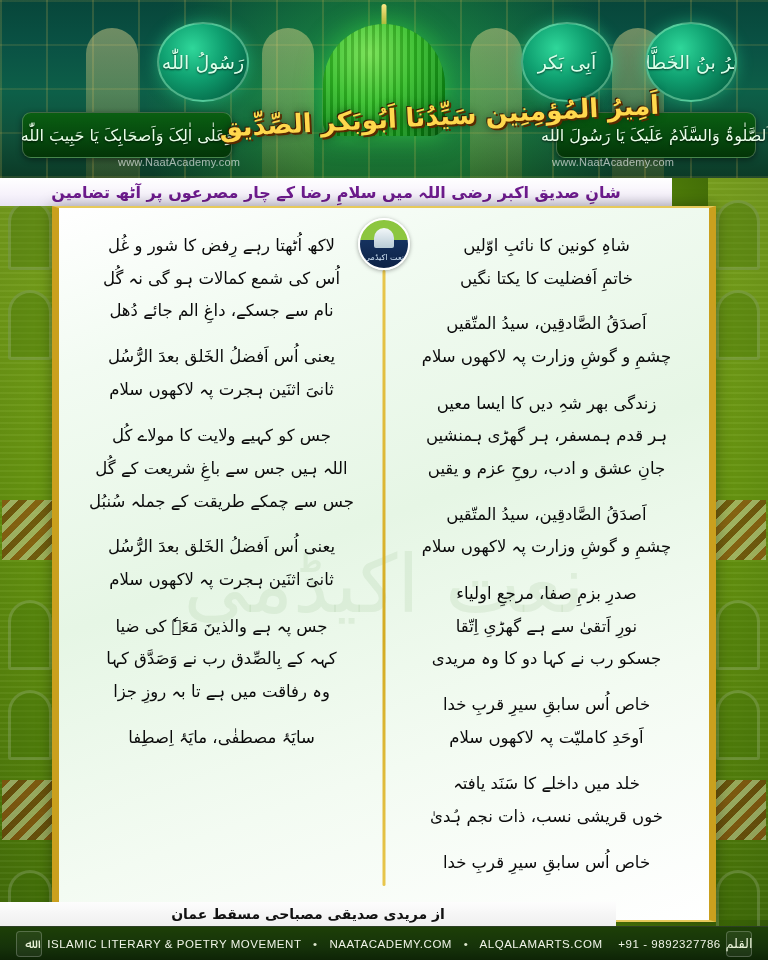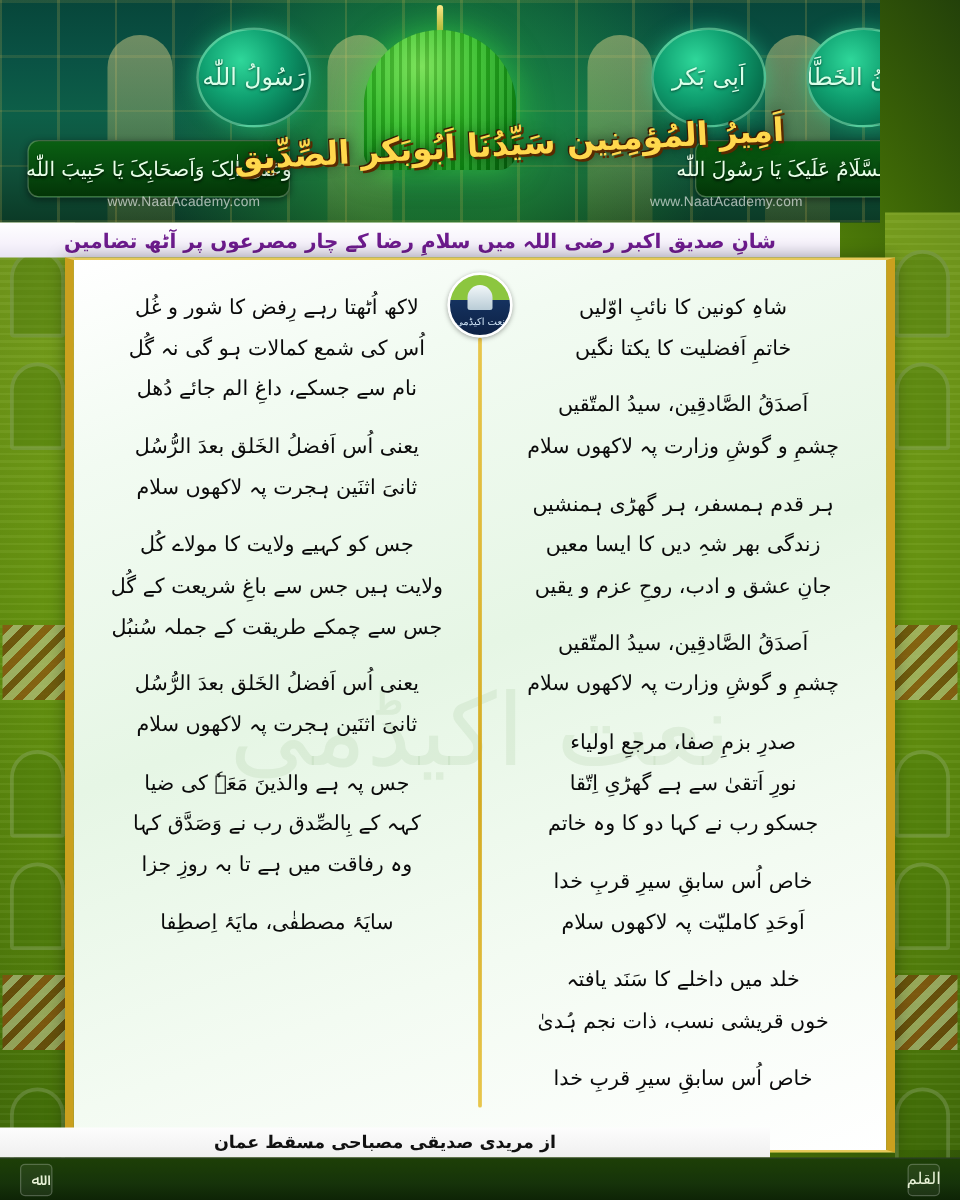--- a/index.html
+++ b/index.html
@@ -35,21 +35,21 @@
   }
   .chevrons {
     position: absolute; left: 2px; width: 56px; height: 60px;
     background: repeating-linear-gradient(135deg,
       #b63c18 0 6px, #f0e5c0 6px 12px, #8a2b10 12px 18px, #efe2b4 18px 24px);
     opacity: .85;
   }
 
   
   .header {
-    position: absolute; top: 0; left: 0; width: 704px; height: 178px;
+    position: absolute; top: 0; left: 0; width: 768px; height: 178px;
     background:
       radial-gradient(circle at 50% 62%, rgba(50,200,60,.35) 0 22%, rgba(0,0,0,0) 60%),
       linear-gradient(180deg, #07463a 0%, #0a5244 26%, #0d5f48 52%, #10503a 76%, #0b3a26 100%);
     overflow: hidden;
   }
   .hdr-grid {
     position: absolute; inset: 0;
     background:
       repeating-linear-gradient(90deg, rgba(210,180,80,.20) 0 2px, rgba(0,0,0,0) 2px 46px),
       repeating-linear-gradient(0deg, rgba(210,180,80,.14) 0 2px, rgba(0,0,0,0) 2px 44px);
@@ -124,20 +124,21 @@
     font-family: "DejaVu Sans", sans-serif;
     direction: rtl; white-space: nowrap;
     font-size: 26px; font-weight: bold;
     color: #ffd84d;
     text-shadow: 2px 2px 0 #5a2a00, -1px -1px 0 #3a1a00, 0 0 10px rgba(0,0,0,.7);
   }
   .wm {
     position: absolute; top: 156px;
     font-size: 11px; color: rgba(255,255,255,.62);
     letter-spacing: .2px;
+    margin-left: 32px;
   }
   .wm.l { left: 86px; }
   .wm.r { left: 520px; }
 
   
   .title-strip {
     position: absolute; top: 178px; left: 0; width: 672px; height: 28px;
     background: linear-gradient(180deg, #ffffff 0%, #f6f2fb 60%, #e8e4f2 100%);
     display: flex; align-items: center; justify-content: center;
   }
@@ -330,21 +331,21 @@
         <div class="col right">
           <div class="stanza s1">
             <div class="verse">لاکھ اُٹھتا رہے رِفض کا شور و غُل</div>
             <div class="verse">اُس کی شمع کمالات ہو گی نہ گُل</div>
             <div class="verse">نام سے جسکے، داغِ الم جائے دُھل</div>
             <div class="verse refrain">یعنی اُس اَفضلُ الخَلق بعدَ الرُّسُل</div>
             <div class="verse">ثانیَ اثنَین ہجرت پہ لاکھوں سلام</div>
           </div>
           <div class="stanza">
             <div class="verse">جس کو کہیے ولایت کا مولاے کُل</div>
-            <div class="verse">ولایت ہیں جس سے باغِ شریعت کے گُل</div>
+            <div class="verse">اللہ ہیں جس سے باغِ شریعت کے گُل</div>
             <div class="verse">جس سے چمکے طریقت کے جملہ سُنبُل</div>
             <div class="verse refrain">یعنی اُس اَفضلُ الخَلق بعدَ الرُّسُل</div>
             <div class="verse">ثانیَ اثنَین ہجرت پہ لاکھوں سلام</div>
           </div>
           <div class="stanza">
             <div class="verse">جس پہ ہے والذینَ مَعَہٗ کی ضیا</div>
             <div class="verse">کہہ کے بِالصِّدق رب نے وَصَدَّق کہا</div>
             <div class="verse">وہ رفاقت میں ہے تا بہ روزِ جزا</div>
             <div class="verse refrain">سایَۂ مصطفٰی، مایَۂ اِصطِفا</div>
 
@@ -352,46 +353,54 @@
         </div>
 
         <div class="col left">
           <div class="stanza s1">
             <div class="verse">شاہِ کونین کا نائبِ اوّلیں</div>
             <div class="verse">خاتمِ اَفضلیت کا یکتا نگیں</div>
             <div class="verse refrain">اَصدَقُ الصَّادقِین، سیدُ المتّقیں</div>
             <div class="verse">چشمِ و گوشِ وزارت پہ لاکھوں سلام</div>
           </div>
           <div class="stanza">
+            <div class="verse">زندگی بھر شہِ دیں کا ایسا معیں</div>
             <div class="verse">ہر قدم ہمسفر، ہر گھڑی ہمنشیں</div>
-            <div class="verse">زندگی بھر شہِ دیں کا ایسا معیں</div>
             <div class="verse">جانِ عشق و ادب، روحِ عزم و یقیں</div>
             <div class="verse refrain">اَصدَقُ الصَّادقِین، سیدُ المتّقیں</div>
             <div class="verse">چشمِ و گوشِ وزارت پہ لاکھوں سلام</div>
           </div>
           <div class="stanza">
             <div class="verse">صدرِ بزمِ صفا، مرجعِ اولیاء</div>
             <div class="verse">نورِ اَتقیٰ سے ہے گھڑیِ اِتّقا</div>
-            <div class="verse">جسکو رب نے کہا دو کا وہ خاتم</div>
+            <div class="verse">جسکو رب نے کہا دو کا وہ مریدی</div>
             <div class="verse refrain">خاص اُس سابقِ سیرِ قربِ خدا</div>
             <div class="verse">اَوحَدِ کاملیّت پہ لاکھوں سلام</div>
           </div>
           <div class="stanza">
             <div class="verse">خلد میں داخلے کا سَنَد یافتہ</div>
             <div class="verse">خوں قریشی نسب، ذات نجم ہُدیٰ</div>
             <div class="verse refrain">خاص اُس سابقِ سیرِ قربِ خدا</div>
 
           </div>
         </div>
       </div>
     </div>
   </div>
 
   <div class="attrib">
     <span>از مریدی صدیقی مصباحی مسقط عمان</span>
   </div>
 
   <div class="footer">
     <div class="f-logo fl">ﷲ</div>
+    <div class="ftext">
+      <span>ISLAMIC LITERARY &amp; POETRY MOVEMENT</span>
+      <span class="dot">•</span>
+      <span>NAATACADEMY.COM</span>
+      <span class="dot">•</span>
+      <span>ALQALAMARTS.COM</span>
+      <span class="phone">+91 - 9892327786</span>
+    </div>
     <div class="f-logo fr">القلم</div>
   </div>
 
 </div>
 
 </body></html>

